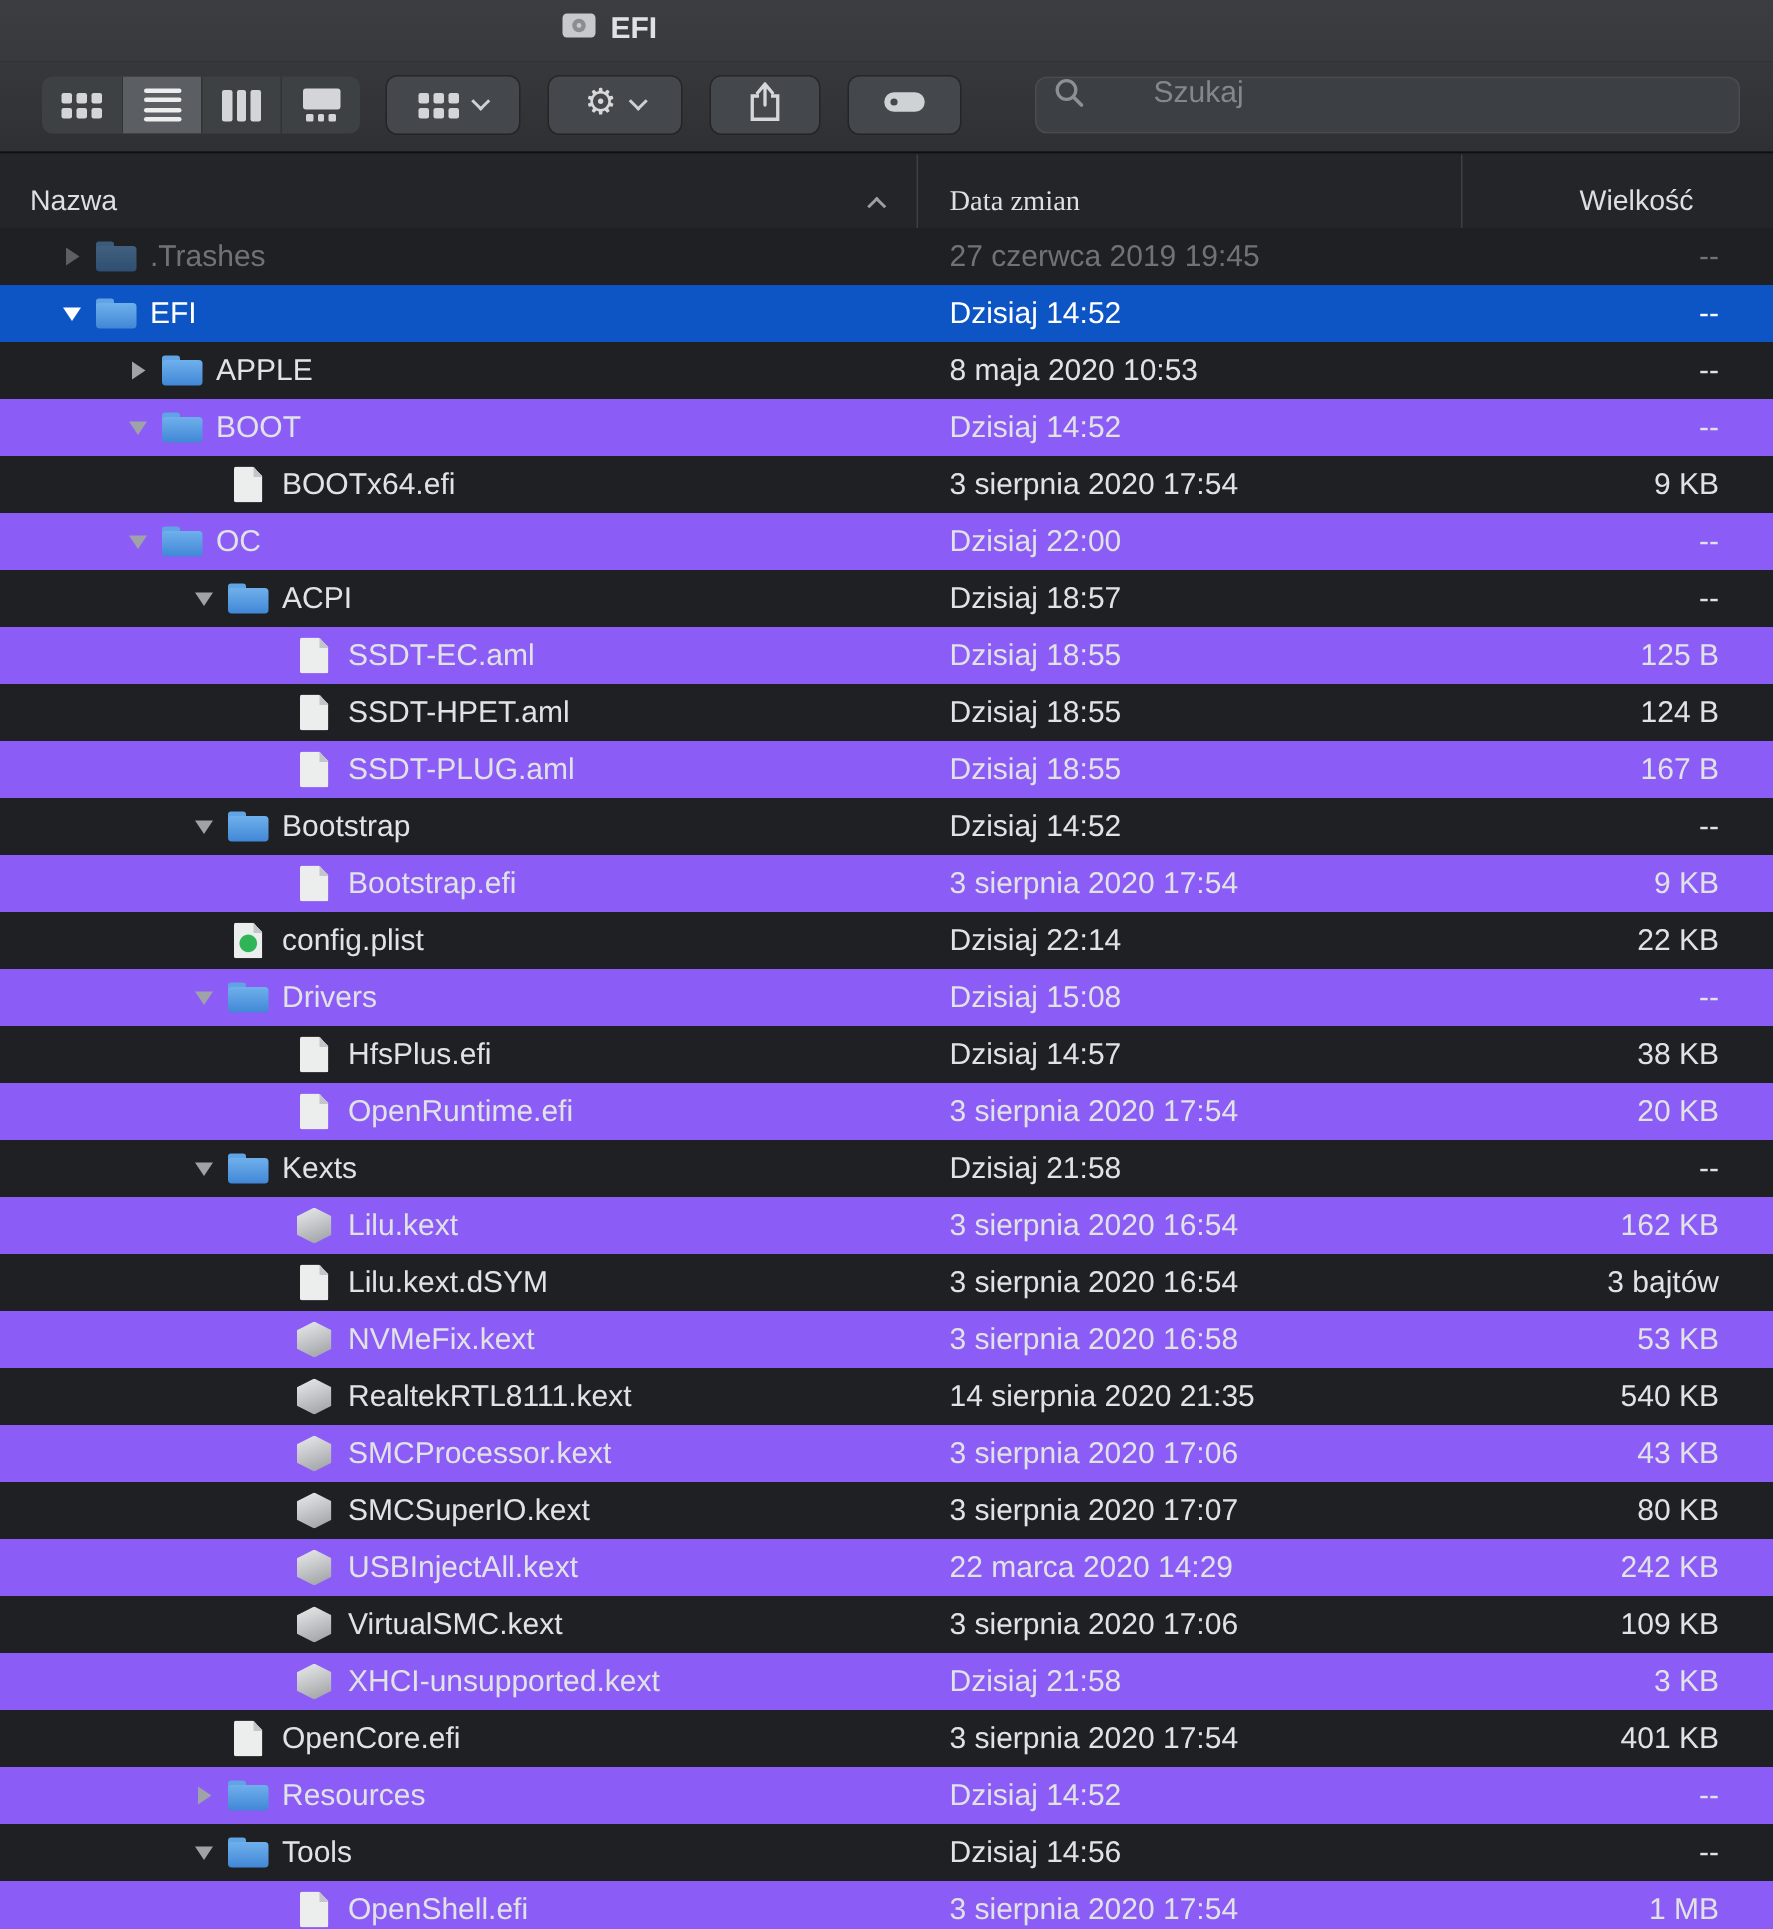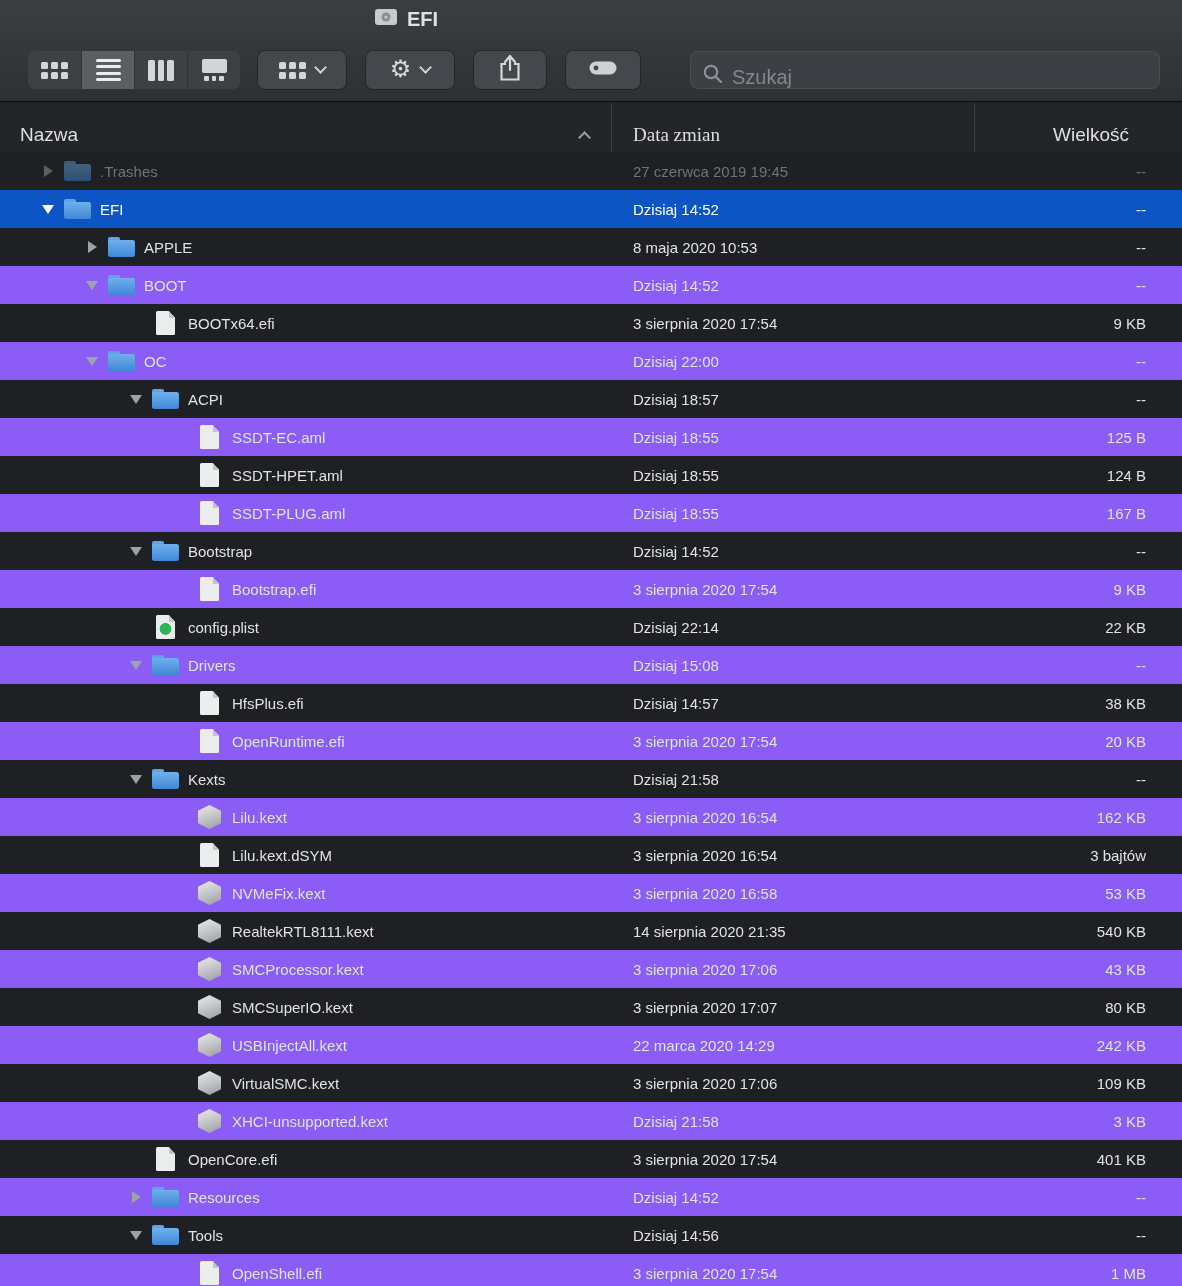--- a/index.html
+++ b/index.html
@@ -49,22 +49,22 @@
   .glyph-list i { width:25px; height:3px; background:#eceded; border-radius:1.5px; }
   .glyph-cols { display:flex; gap:3px; }
   .glyph-cols i { width:6.5px; height:21px; background:#d3d5d8; border-radius:1.5px; }
   .glyph-gallery { display:flex; flex-direction:column; align-items:center; gap:3px; }
   .glyph-gallery .big { width:25px; height:14px; background:#d3d5d8; border-radius:2px; }
   .glyph-gallery .dots { display:flex; gap:3px; }
   .glyph-gallery .dots i { width:4.5px; height:4.5px; background:#d3d5d8; border-radius:1px; }
   
   .search {
     position:absolute; left:690px; top:10px; width:470px; height:38px;
-    background:#3c3f43; border-radius:8px; display:flex; align-items:flex-end;
-    padding:0 12px; box-shadow:inset 0 0 0 1px rgba(255,255,255,.07);
+    background:#3c3f43; border-radius:8px; display:flex; align-items:flex-start;
+    padding:0 12px; box-shadow:inset 0 0 0 1px rgba(255,255,255,.07);gap:37px;
   }
   .search input {
     flex:1; background:transparent; border:none; outline:none;
     font-family:"Liberation Sans", sans-serif; font-size:20px; color:#e0e1e3; margin-left:8px;
   }
   .search input::placeholder { color:#84888d; }
   
   .colheader {
     position:absolute; top:103px; left:0; width:100%; height:65px;
     background:#232528; border-bottom:1px solid #0c0d0e; display:flex; align-items:stretch;
@@ -74,21 +74,21 @@
   .ch-name { width:611px; padding-left:20px; justify-content:space-between; }
   .ch-date { width:362px; padding-left:21px;font-family:Liberation Serif, serif; }
   .ch-size { flex:1; padding-left:25px;justify-content:center; }
   .vdiv { width:1px; background:#3d4043; }
   .sort-caret {
     width:9px; height:9px; border-left:2.2px solid #9aa0a6; border-top:2.2px solid #9aa0a6;
     transform:rotate(45deg); margin-right:22px; margin-top:5px;
   }
   
   .list { position:absolute; top:152px; left:0; right:0; bottom:0; overflow:hidden; }
-  .row { height:38px; display:flex; align-items:center; font-size:15px; color:#e1e2e4; }
+  .row { height:38px; display:flex; align-items:center; font-size:20px; color:#e1e2e4; }
   .row.base { background:#1e2023; }
   .row.alt  { background:#8b5cf6; }
   .row.selected { background:#0d55c5; color:#ffffff; }
   .row.dimmed { color:#6f7378; }
   .cell-name { width:612px; display:flex; align-items:center; overflow:hidden; white-space:nowrap; }
   .cell-date { width:363px; padding-left:21px; white-space:nowrap; overflow:hidden; }
   .cell-size { flex:1; text-align:right; padding-right:36px; white-space:nowrap; }
   .indent { flex:none; }
   .disclosure { flex:none; width:20px; display:flex; justify-content:center; }
   .disclosure.collapsed::before {

